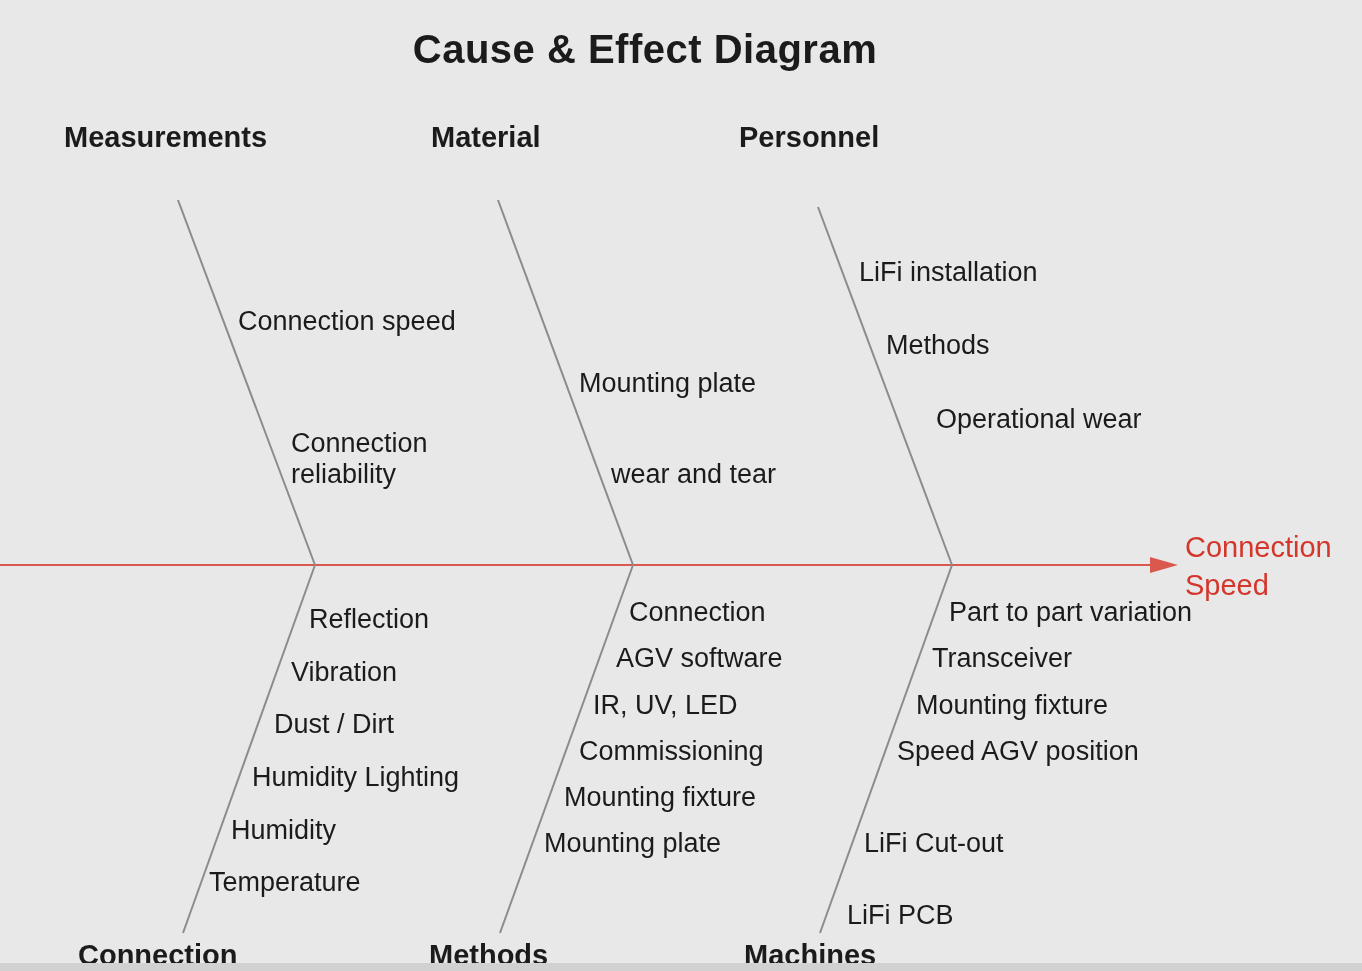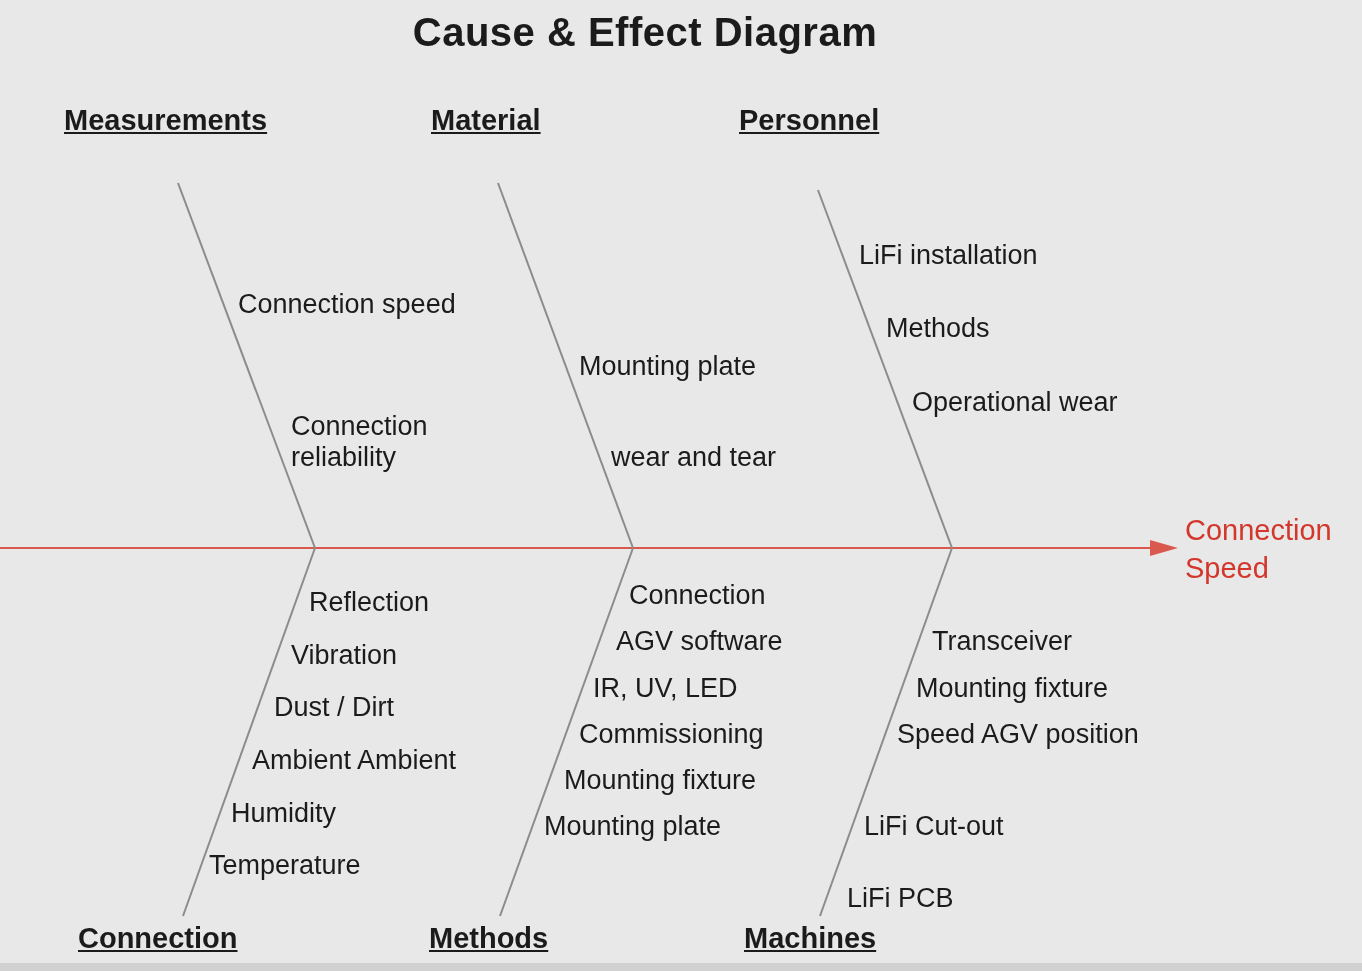--- a/index.html
+++ b/index.html
@@ -4,37 +4,36 @@
 <style>
   * { margin: 0; padding: 0; box-sizing: border-box; }
   html, body { width: 1362px; height: 971px; }
   body {
     position: relative;
     overflow: hidden;
     background: #e9e8e8;
     color: #1b1b1b;
     font-family: "Liberation Sans", sans-serif;
   }
-  .stage { position: absolute; inset: 0; }
+  .stage { position: absolute; inset: 0; margin-top: 17px; }
   .skeleton { position: absolute; left: 0; top: 0; }
   .title {
     position: absolute;
     left: 0; top: 10px;
     width: 1290px;
     text-align: center;
     font-size: 40px;
     font-weight: bold;
     letter-spacing: 0.5px;
   }
   .category {
     position: absolute;
     font-size: 29px;
     font-weight: bold;
     white-space: pre-line;
-    text-decoration: underline;
   }
   .item {
     position: absolute;
     font-size: 27px;
     line-height: 1.16;
     white-space: pre-line;
   }
   .effect {
     position: absolute;
     left: 1185px; top: 512px;
@@ -80,36 +79,37 @@
 
   <div class="item" style="left:238px; top:289px">Connection speed</div>
   <div class="item" style="left:291px; top:411px">Connection
 reliability</div>
 
   <div class="item" style="left:579px; top:351px">Mounting plate</div>
   <div class="item" style="left:611px; top:442px">wear and tear</div>
 
   <div class="item" style="left:859px; top:240px">LiFi installation</div>
   <div class="item" style="left:886px; top:313px">Methods</div>
-  <div class="item" style="left:912px; top:387px">Operational wear</div>
+  <div class="item" style="left:936px; top:387px">Operational wear</div>
 
   <div class="item" style="left:309px; top:587px">Reflection</div>
   <div class="item" style="left:291px; top:640px">Vibration</div>
   <div class="item" style="left:274px; top:692px">Dust / Dirt</div>
-  <div class="item" style="left:252px; top:745px">Ambient Ambient</div>
+  <div class="item" style="left:252px; top:745px">Humidity Lighting</div>
   <div class="item" style="left:231px; top:798px">Humidity</div>
   <div class="item" style="left:209px; top:850px">Temperature</div>
 
   <div class="item" style="left:629px; top:580px">Connection</div>
   <div class="item" style="left:616px; top:626px">AGV software</div>
   <div class="item" style="left:593px; top:673px">IR, UV, LED</div>
   <div class="item" style="left:579px; top:719px">Commissioning</div>
   <div class="item" style="left:564px; top:765px">Mounting fixture</div>
   <div class="item" style="left:544px; top:811px">Mounting plate</div>
 
+  <div class="item" style="left:949px; top:580px">Part to part variation</div>
   <div class="item" style="left:932px; top:626px">Transceiver</div>
   <div class="item" style="left:916px; top:673px">Mounting fixture</div>
   <div class="item" style="left:897px; top:719px">Speed AGV position</div>
   <div class="item" style="left:864px; top:811px">LiFi Cut-out</div>
   <div class="item" style="left:847px; top:883px">LiFi PCB</div>
 
   <div class="effect">Connection
 Speed</div>
 
   <div class="bottom-strip"></div>

